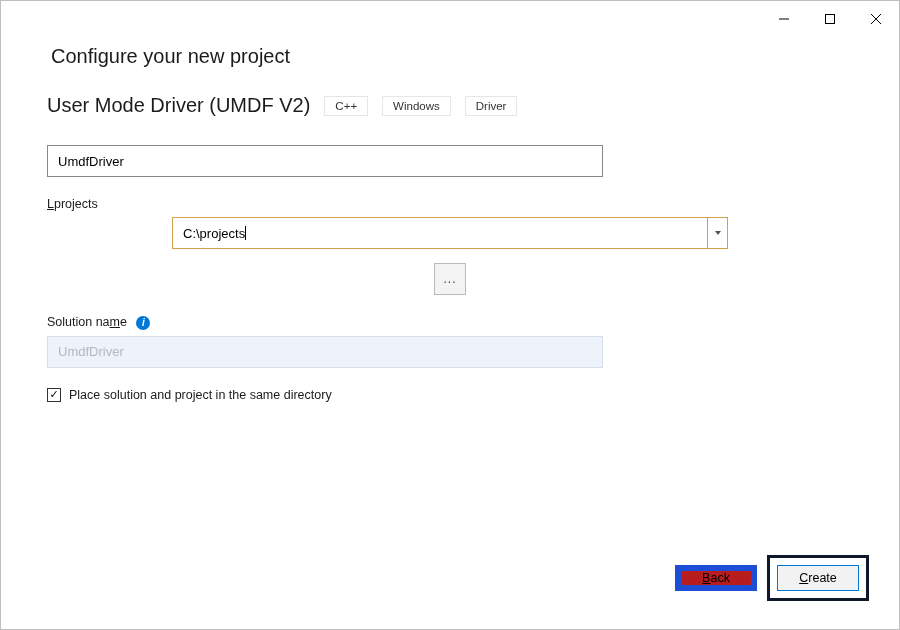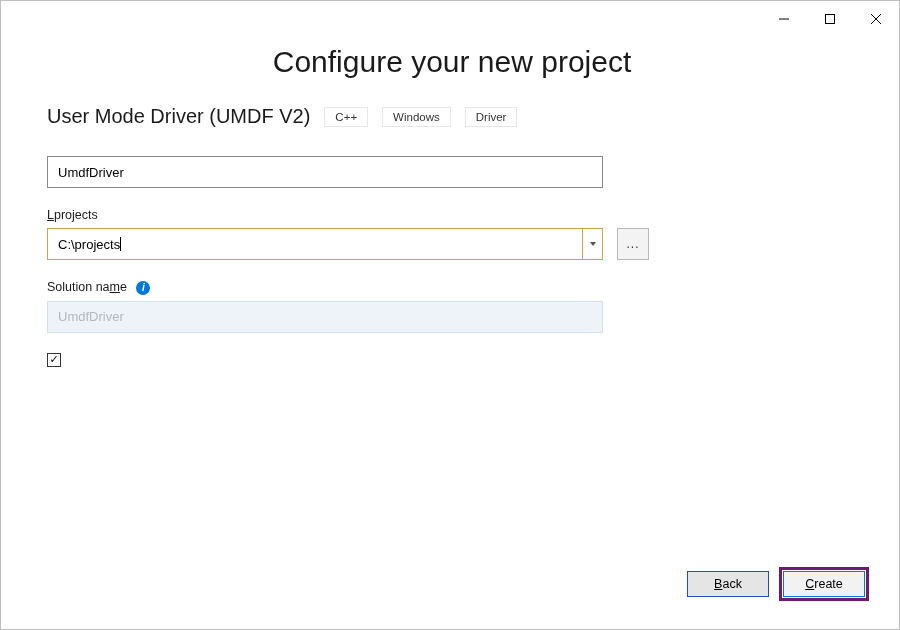--- a/index.html
+++ b/index.html
@@ -17,37 +17,37 @@
   }
   .win-btn {
     width: 46px; height: 28px; display: flex; align-items: center; justify-content: center;
     font-size: 14px; color: #000;
   }
   .content {
     padding: 4px 46px 0 46px;
     flex: 1 1 auto;
   }
   h1.page-title {
-    font-weight: 300; font-size: 30px; margin: 8px 0 26px 4px; color: #1b1b1b; text-align: center;
+    font-weight: 300; font-size: 20px; margin: 8px 0 26px 4px; color: #1b1b1b;
   }
   .template-row { display: flex; align-items: center; gap: 14px; margin-bottom: 28px; }
   .template-name { font-size: 20px; color: #1b1b1b; }
   .tag {
     font-size: 11.5px; padding: 3px 10px; border: 1px solid #e6e6e6; color: #333;
     background: #fff;
   }
   .field { margin-bottom: 20px; }
   .label { font-size: 12.5px; color: #1b1b1b; margin-bottom: 6px; }
   .label .ul { text-decoration: underline; }
   .text-input {
     width: 556px; height: 32px; border: 1px solid #888;
     padding: 0 10px; font-size: 13px; color: #000; outline: none;
     display: flex; align-items: center;
   }
-  .location-row { display: flex; align-items: center; gap: 14px; }
+  .location-row { display: flex; align-items: center; gap: 14px; flex-direction: column; }
   .combo {
     width: 556px; height: 32px; border: 1px solid #d0a14a; display: flex;
   }
   .combo-input {
     flex: 1; border: none; padding: 0 10px; font-size: 13px; color: #000; outline: none;
   }
   .combo-caret {
     width: 20px; border-left: 1px solid #d0a14a;
     display: flex; align-items: center; justify-content: center;
     color: #555;
@@ -77,25 +77,25 @@
     width: 14px; height: 14px; border: 1px solid #333; display: flex;
     align-items: center; justify-content: center; font-size: 11px; line-height: 1;
   }
   .checkbox-label { font-size: 12.5px; color: #1b1b1b; }
   .footer {
     padding: 0 30px 28px 0;
     display: flex; justify-content: flex-end; align-items: center; gap: 10px;
   }
   .btn {
     width: 82px; height: 26px; display: flex; align-items: center; justify-content: center;
-    font-size: 12.5px; background: #e5e5e5; border: 1px solid #1d4ed8; color: #000;
+    font-size: 12.5px; background: #b91c1c; border: 6px solid #1d4ed8; color: #000;
   }
   .btn .ul { text-decoration: underline; }
   .btn-primary-wrap {
-    border: 3px solid #701a75; padding: 1px;
+    border: 3px solid #0f172a; padding: 7px;
   }
   .btn-primary {
     border: 1px solid #0078d7; background: #f2f2f2;
   }
   .caret-cursor::after {
     content: ""; display: inline-block; width: 1px; height: 14px; background: #000;
     vertical-align: middle; margin-left: 0;
   }
 </style>
 </head>
@@ -164,20 +164,23 @@
       </div>
       <div class="disabled-input">
         <span>UmdfDriver</span>
       </div>
     </div>
 
     <div class="checkbox-row">
       <div class="checkbox">
         <span>✓</span>
       </div>
+      <div class="checkbox-label">
+        <span>Place solution and project in the same </span><span class="ul">d</span><span>irectory</span>
+      </div>
     </div>
   </div>
 
   <div class="footer">
     <div class="btn">
       <span><span class="ul">B</span><span>ack</span></span>
     </div>
     <div class="btn-primary-wrap">
       <div class="btn btn-primary">
         <span><span class="ul">C</span><span>reate</span></span>

